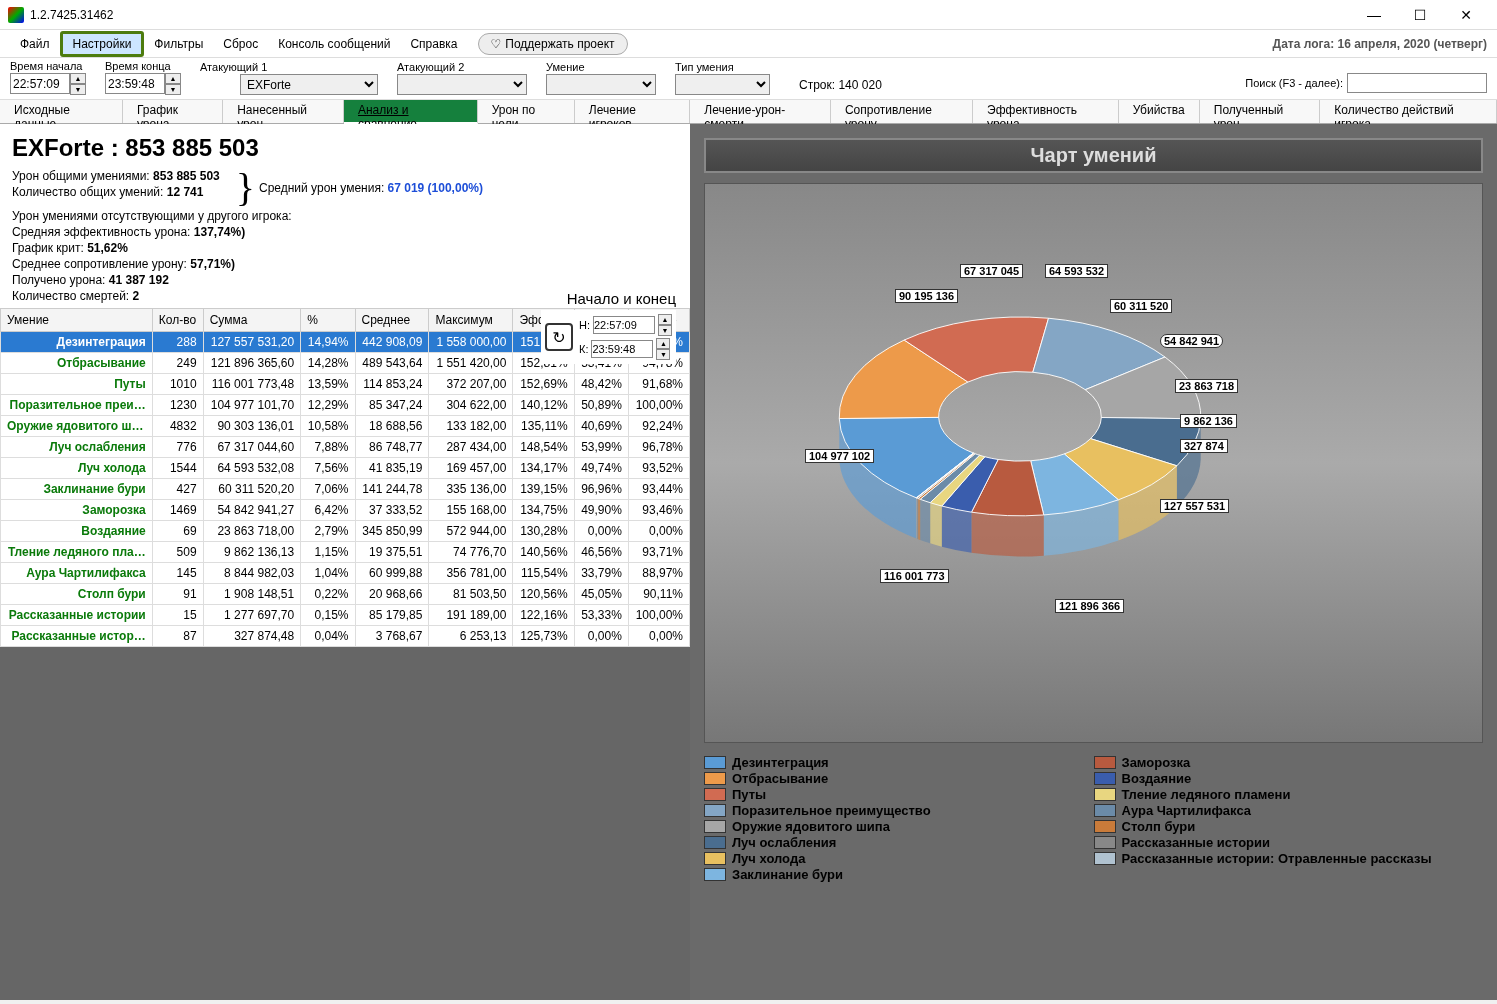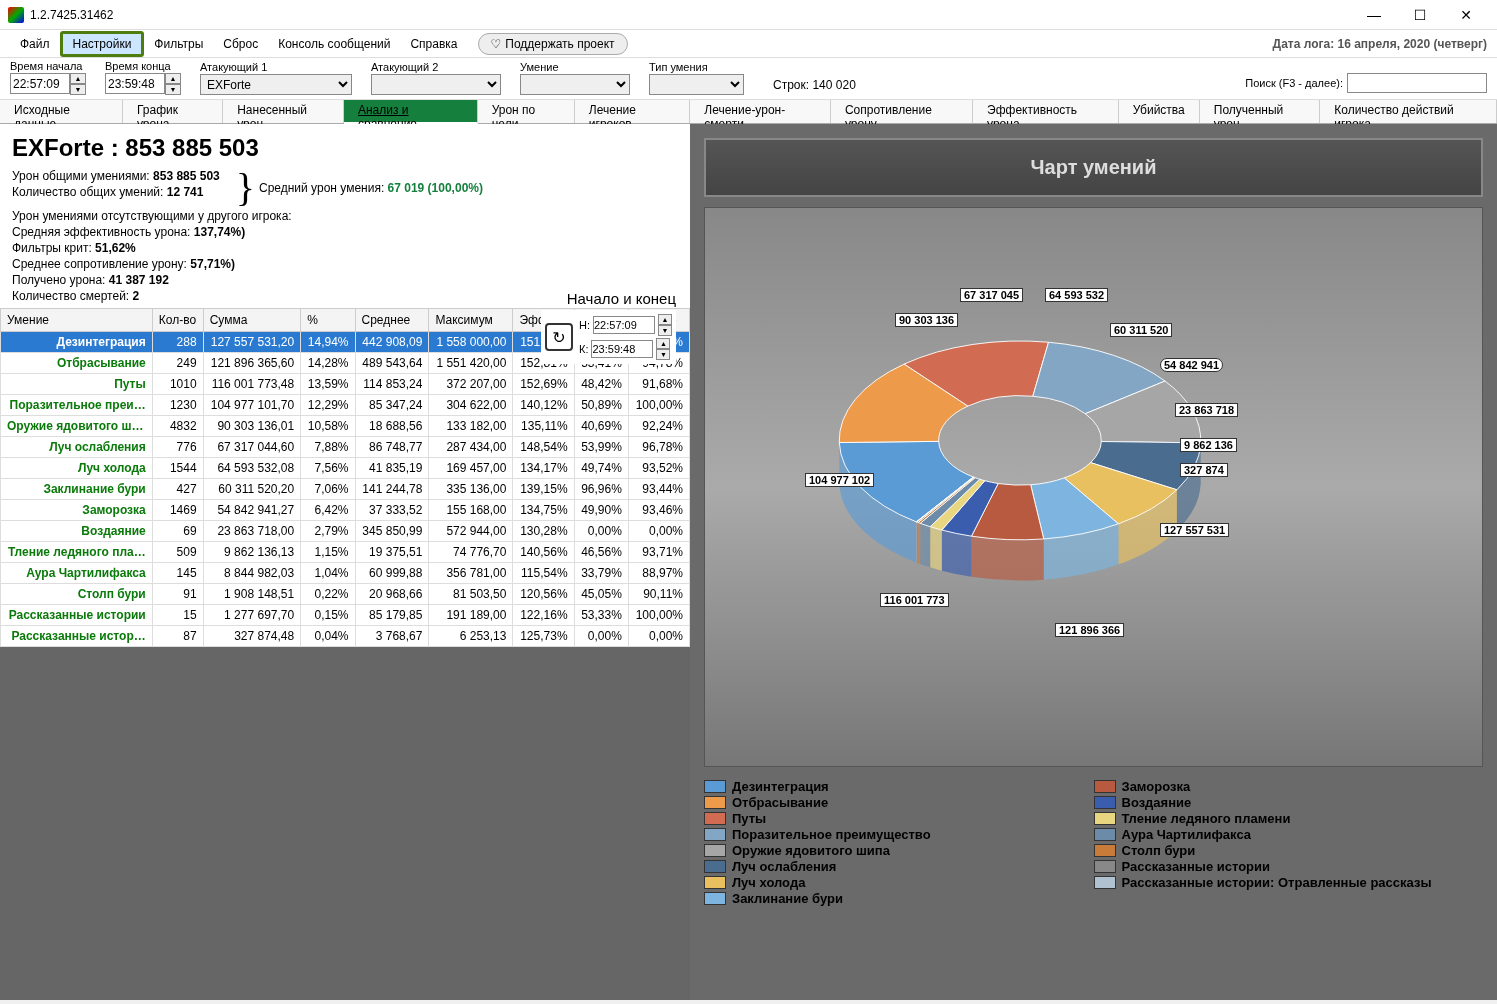--- a/index.html
+++ b/index.html
@@ -29,36 +29,36 @@
 .leftpane { width: 690px; background: #666; }
 .statsbox { background: #fff; padding: 10px 12px 4px; }
 .statsbox h1 { font-size: 24px; font-weight: bold; margin-bottom: 6px; }
 .statsbox h1 .big { color:#000;}
 .statsrow { font-size: 12px; line-height: 16px; }
 .statsrow b { font-weight: bold; }
 .statsflex{display:flex;}
 .statsleft{flex:0 0 auto;}
 .avgblock{margin-left:12px;display:flex;align-items:center;font-size:12px;}
 .brace{font-size:40px;line-height:40px;margin:0 4px;color:#000;font-family:serif;}
-.avgtext b{color:#15803d;}
+.avgtext b{color:#1d4ed8;}
 .segctl{position:absolute;right:14px;top:186px;display:flex;align-items:center;gap:6px;font-size:11px;background:#fff;padding:4px;}
 .segctl .refresh{width:28px;height:28px;border:2px solid #333;border-radius:4px;display:flex;align-items:center;justify-content:center;font-size:16px;}
 .segctl .times{display:flex;flex-direction:column;gap:2px;}
 .segctl .trow{display:flex;align-items:center;gap:3px;}
 .segctl input{width:62px;height:18px;border:1px solid #888;font-size:11px;}
 .seglabel{position:absolute;right:14px;top:166px;font-size:15px;text-align:right;width:110px;}
 .leftinner{position:relative;background:#fff;}
 .datatable { width: 100%; border-collapse: collapse; font-size: 12px; }
 .datatable th { background: #f4f4f4; border: 1px solid #ccc; padding: 4px 6px; text-align: left; font-weight: normal; }
 .datatable td { border: 1px solid #ddd; padding: 3px 6px; text-align: right; }
 .datatable td.name { text-align: right; color: #0a7a0a; font-weight: bold; max-width:150px;overflow:hidden;text-overflow:ellipsis;white-space:nowrap;}
 .datatable tr.sel td { background: #2a7ad1; color: #fff; }
 .datatable tr.sel td.name { color: #fff; }
 .rightpane { flex: 1; background: #6a6a6a; padding: 14px; }
-.charttitle { background: linear-gradient(#555,#444); color: #ddd; font-size: 20px; font-weight: bold; text-align: center; padding: 16px; border: 2px solid #888; margin-bottom: 10px; }
+.charttitle { background: linear-gradient(#555,#444); color: #ddd; font-size: 20px; font-weight: bold; text-align: center; padding: 4px; border: 2px solid #888; margin-bottom: 10px; }
 .chartbox { background: linear-gradient(180deg,#888 0%,#aaa 50%,#777 100%); width: 100%; height: 560px; position: relative; border: 1px solid #555; }
 .donut { position: absolute; left: 80px; top: 20px; width: 470px; height: 470px; }
 .chartlbl { position: absolute; background: #fff; border: 1px solid #333; padding: 0 3px; font-size: 11px; font-weight:bold;}
 .legend { display: flex; flex-wrap: wrap; margin-top: 12px; }
 .legcol { flex: 1; }
 .legitem { display: flex; align-items: center; gap: 6px; margin-bottom: 1px; font-size:13px;font-weight:bold;}
 .legitem .sw { width: 22px; height: 13px; border: 1px solid #333; }
 select{font-size:12px;}
 </style>
 </head>
@@ -104,21 +104,21 @@
     <div class="spinner">
         <input value="23:59:48" style="">
         <div class="spinbtns">
           <div>▲</div>
           <div>▼</div>
         </div>
       </div>
     </div>
   <div class="fgroup">
       <label>Атакующий 1</label>
-    <select style="width:152px;"><option>EXForte</option></select>
+    <select style="width:138px;margin-left:40px;"><option>EXForte</option></select>
     </div>
   <div class="fgroup">
       <label>Атакующий 2</label>
     <select style="width:130px;"><option></option></select>
     </div>
   <div class="fgroup">
       <label>Умение</label>
     <select style="width:110px;"><option></option></select>
     </div>
   <div class="fgroup">
@@ -157,21 +157,21 @@
           <div class="statsrow"><span>Урон общими умениями: </span><b>853 885 503</b></div>
           <div class="statsrow"><span>Количество общих умений:  </span><b>12 741</b></div>
         </div>
         <div class="avgblock">
               <span class="brace">}</span>
               <span class="avgtext"><span>Средний урон умения: </span><b>67 019 (100,00%)</b></span>
             </div>
       </div>
       <div class="statsrow">Урон умениями отсутствующими у другого игрока:</div>
       <div class="statsrow"><span>Средняя эффективность урона: </span><b>137,74%)</b></div>
-      <div class="statsrow"><span>Фильтры крит: </span><b>51,62%</b></div>
+      <div class="statsrow"><span>График крит: </span><b>51,62%</b></div>
       <div class="statsrow"><span>Среднее сопротивление урону: </span><b>57,71%)</b></div>
       <div class="statsrow"><span>Получено урона: </span><b>41 387 192</b></div>
       <div class="statsrow"><span>Количество смертей: </span><b>2</b></div>
     </div>
     <div class="seglabel" style="white-space:pre-line;">Начало и конец
 сегмента</div>
     <div class="segctl">
       <div class="refresh">↻</div>
       <div class="times">
         <div class="trow">
@@ -405,21 +405,21 @@
           <path d="M122.22822412967108,325.845827017719 A200,110.00000000000001 0 0,1 120.6803051658977,325.2586822989562 L120.6803051658977,370.2586822989562 A200,110.00000000000001 0 0,0 122.22822412967108,370.845827017719 Z" fill="#888" opacity="0.65"></path>
           <path d="M122.22822412967108,325.845827017719 A200,110.00000000000001 0 0,1 120.6803051658977,325.2586822989562 L183.55613732465397,275.6164070345303 A90,49.50000000000001 0 0,0 184.252700858352,275.88062215797356 Z" fill="#888" stroke="#fff" stroke-width="1"></path>
           <path d="M120.6803051658977,325.2586822989562 A200,110.00000000000001 0 0,1 120.28471272979094,325.10672487178914 L120.28471272979094,370.10672487178914 A200,110.00000000000001 0 0,0 120.6803051658977,370.2586822989562 Z" fill="#b0c2d0" opacity="0.65"></path>
           <path d="M120.6803051658977,325.2586822989562 A200,110.00000000000001 0 0,1 120.28471272979094,325.10672487178914 L183.37812072840592,275.54802619230514 A90,49.50000000000001 0 0,0 183.55613732465397,275.6164070345303 Z" fill="#b0c2d0" stroke="#fff" stroke-width="1"></path>
         </svg>
       <div id="chartlabels">
           <div class="chartlbl" style="left: 455px; top: 315px;">127 557 531</div>
           <div class="chartlbl" style="left: 350px; top: 415px;">121 896 366</div>
           <div class="chartlbl" style="left: 175px; top: 385px;">116 001 773</div>
           <div class="chartlbl" style="left: 100px; top: 265px;">104 977 102</div>
-          <div class="chartlbl" style="left: 190px; top: 105px;">90 303 136</div>
+          <div class="chartlbl" style="left: 190px; top: 105px;">90 195 136</div>
           <div class="chartlbl" style="left: 255px; top: 80px;">67 317 045</div>
           <div class="chartlbl" style="left: 340px; top: 80px;">64 593 532</div>
           <div class="chartlbl" style="left: 405px; top: 115px;">60 311 520</div>
           <div class="chartlbl" style="left: 455px; top: 150px; border-radius: 7px;">54 842 941</div>
           <div class="chartlbl" style="left: 470px; top: 195px;">23 863 718</div>
           <div class="chartlbl" style="left: 475px; top: 230px;">9 862 136</div>
           <div class="chartlbl" style="left: 475px; top: 255px;">327 874</div>
         </div>
     </div>
     <div class="legend" id="legend">

